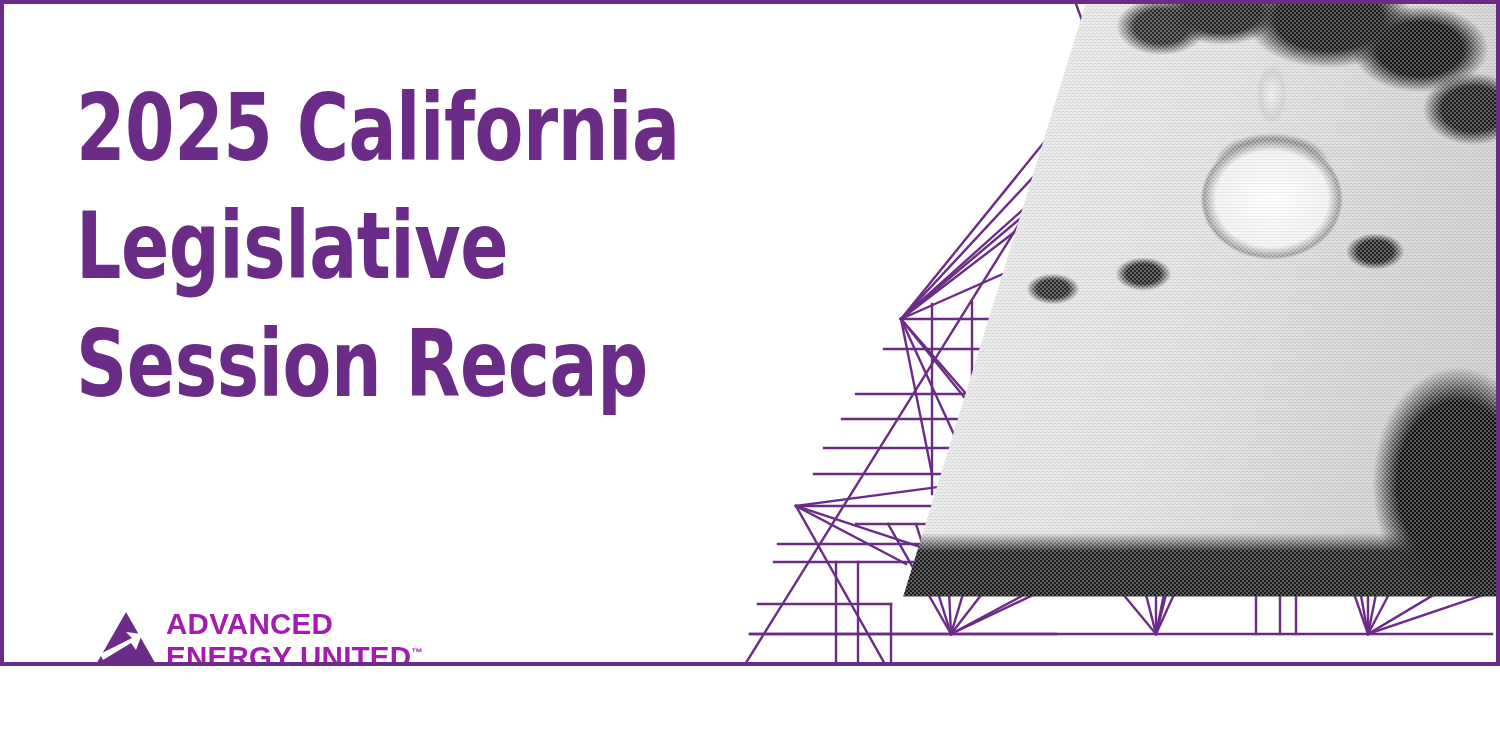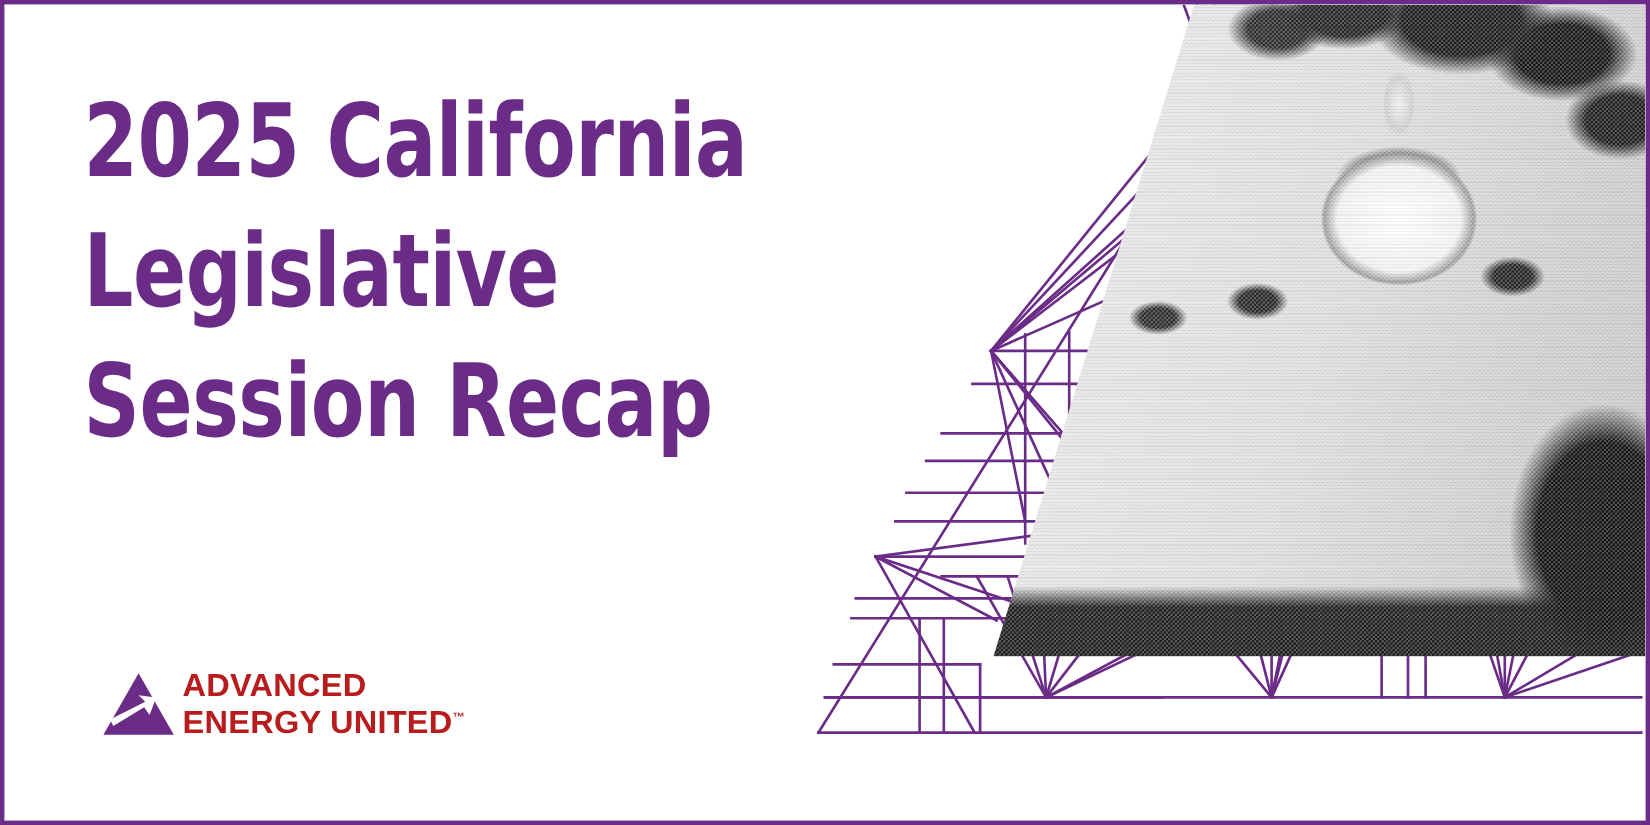--- a/index.html
+++ b/index.html
@@ -10,21 +10,21 @@
   body {
     width: 1500px;
     height: 750px;
     overflow: hidden;
     font-family: "Liberation Sans", sans-serif;
   }
 
   #banner {
     position: relative;
     width: 1500px;
-    height: 750px;
+    height: 666px;
     background: #ffffff;
     box-sizing: border-box;
     border: 4px solid #6B2C87;
     overflow: hidden;
   }
 
   
   .headline {
     position: absolute;
     left: 72px;
@@ -54,21 +54,21 @@
   .logo-mark {
     width: 68px;
     height: 62px;
     flex: 0 0 auto;
     margin-right: 6px;
   }
   .logo-words {
     display: flex;
     flex-direction: column;
     justify-content: center;
-    color: #b91c1c;
+    color: #a21caf;
     font-family: "Liberation Sans", sans-serif;
     font-weight: 700;
     letter-spacing: 0.2px;
   }
   .logo-line1 {
     font-size: 29px;
     line-height: 1.02;
     transform: scaleX(1.02);
     transform-origin: left center;
   }

